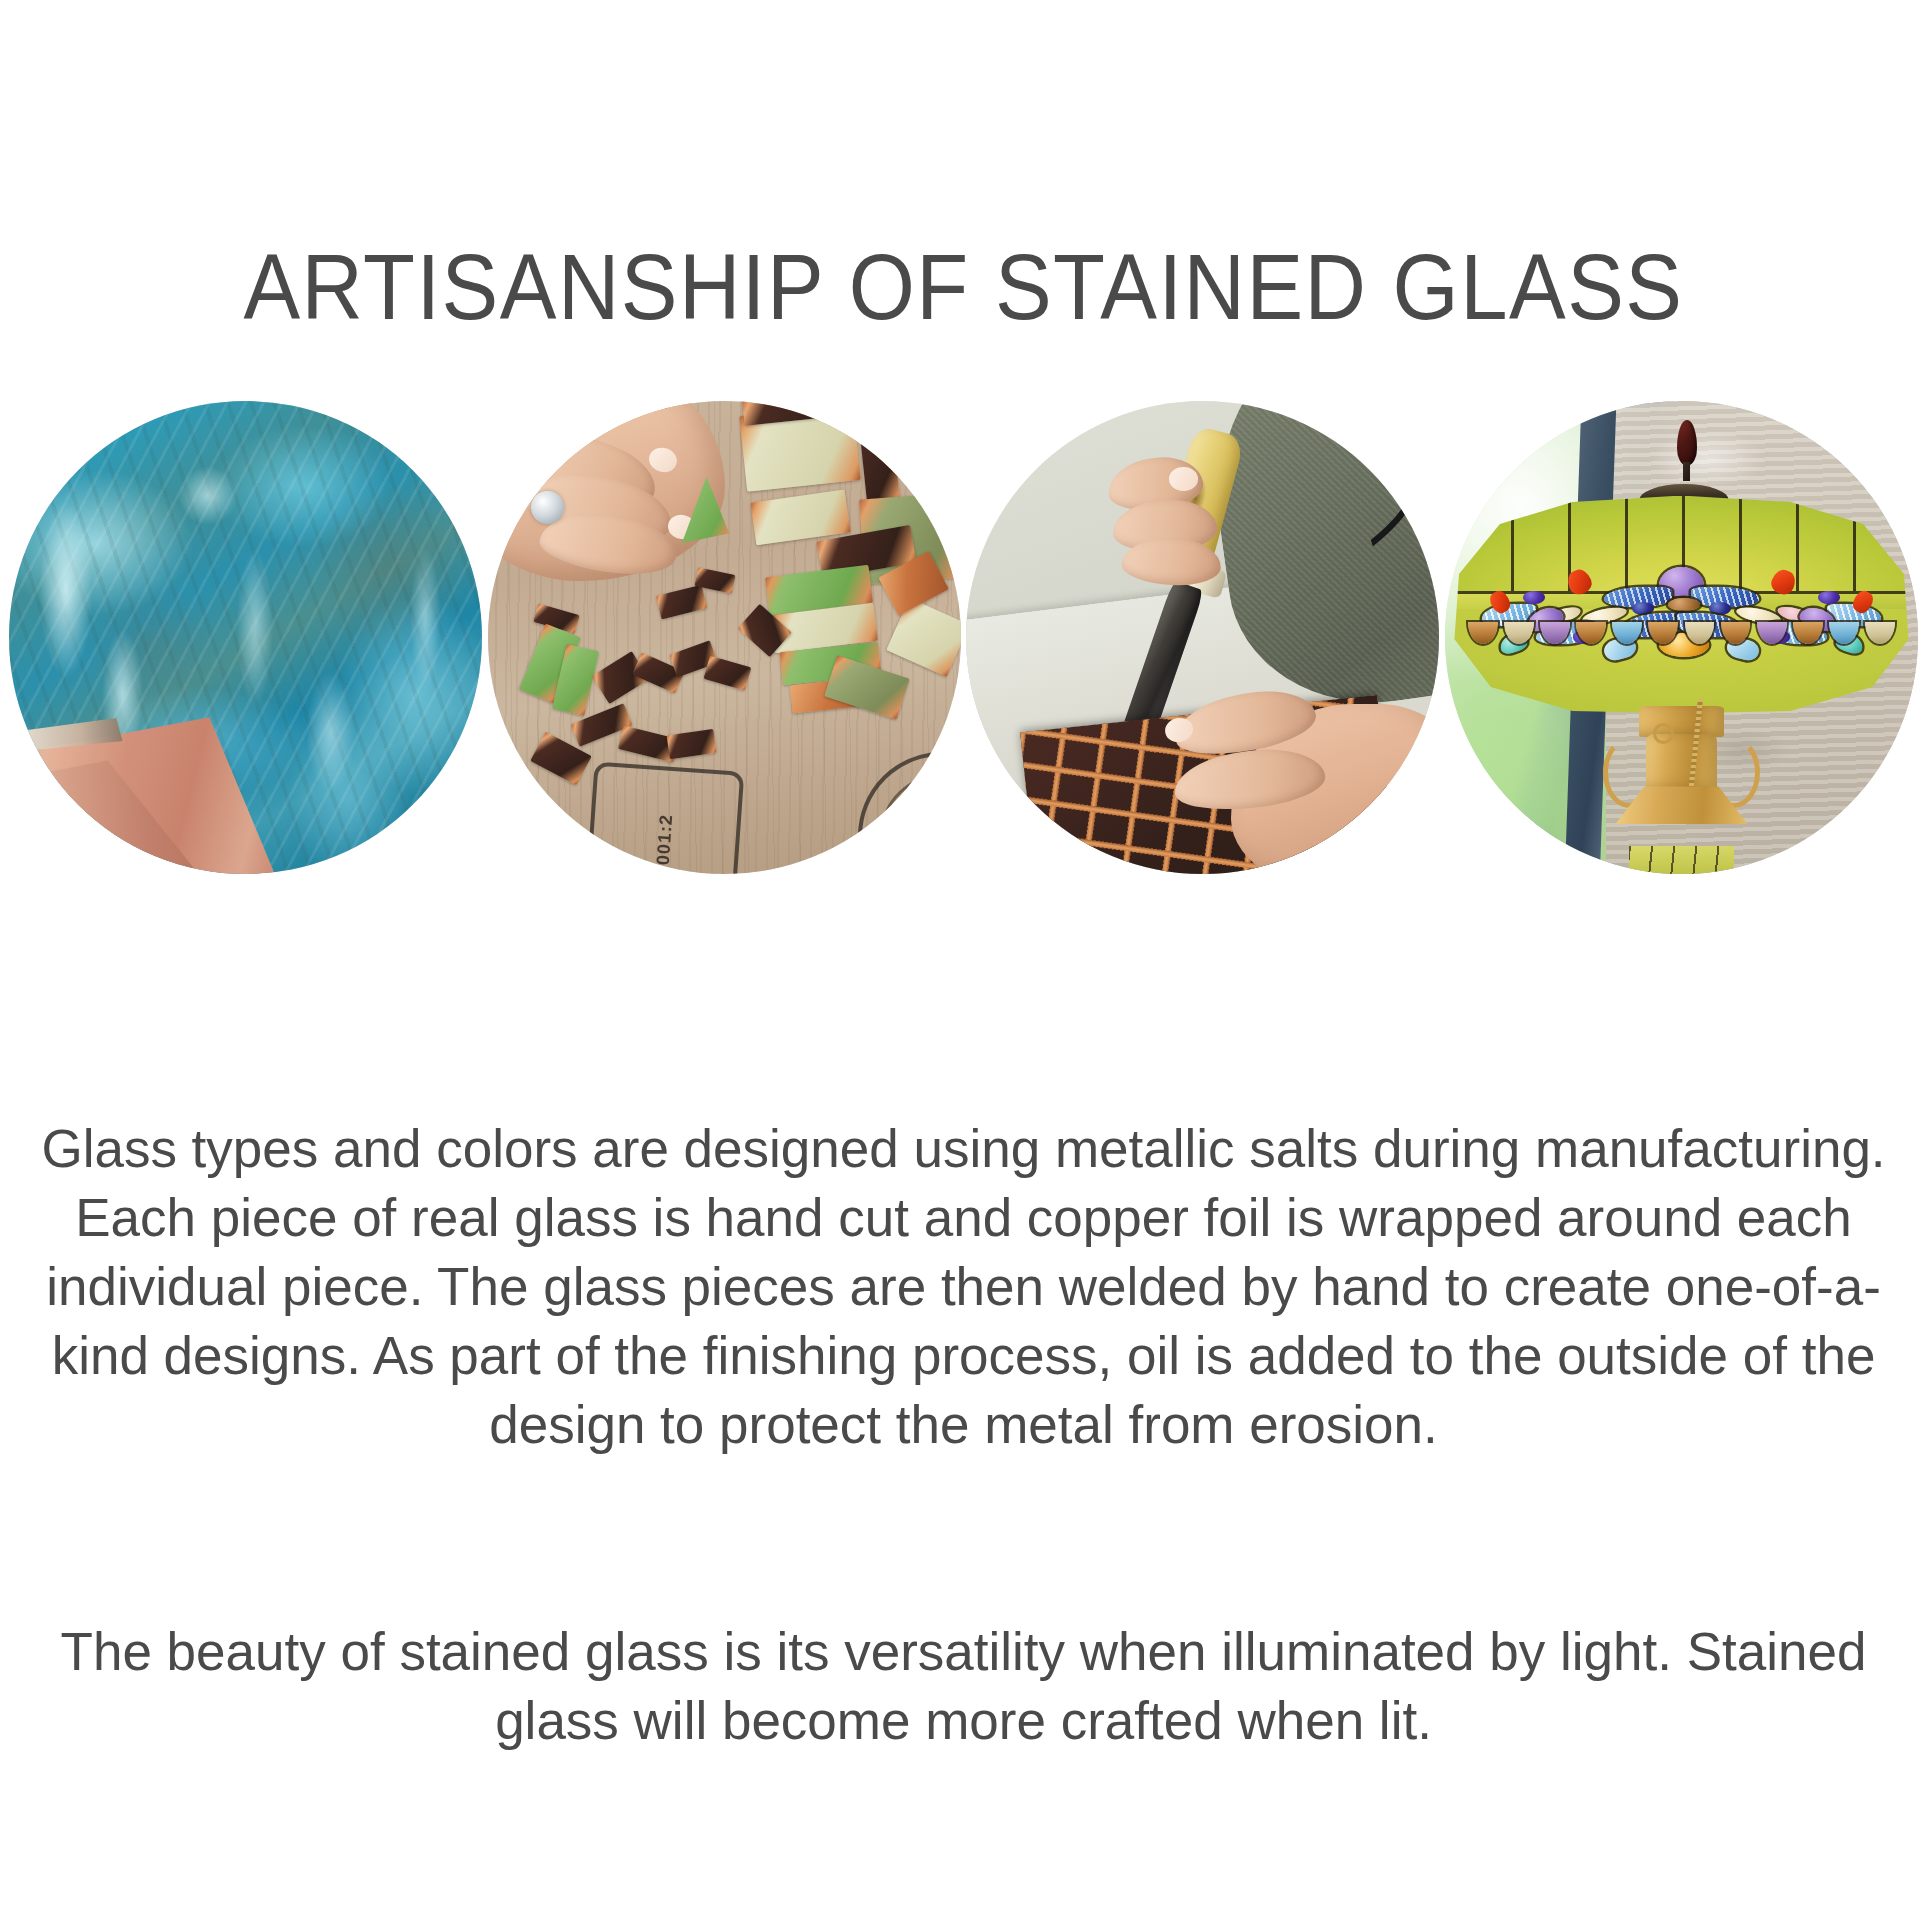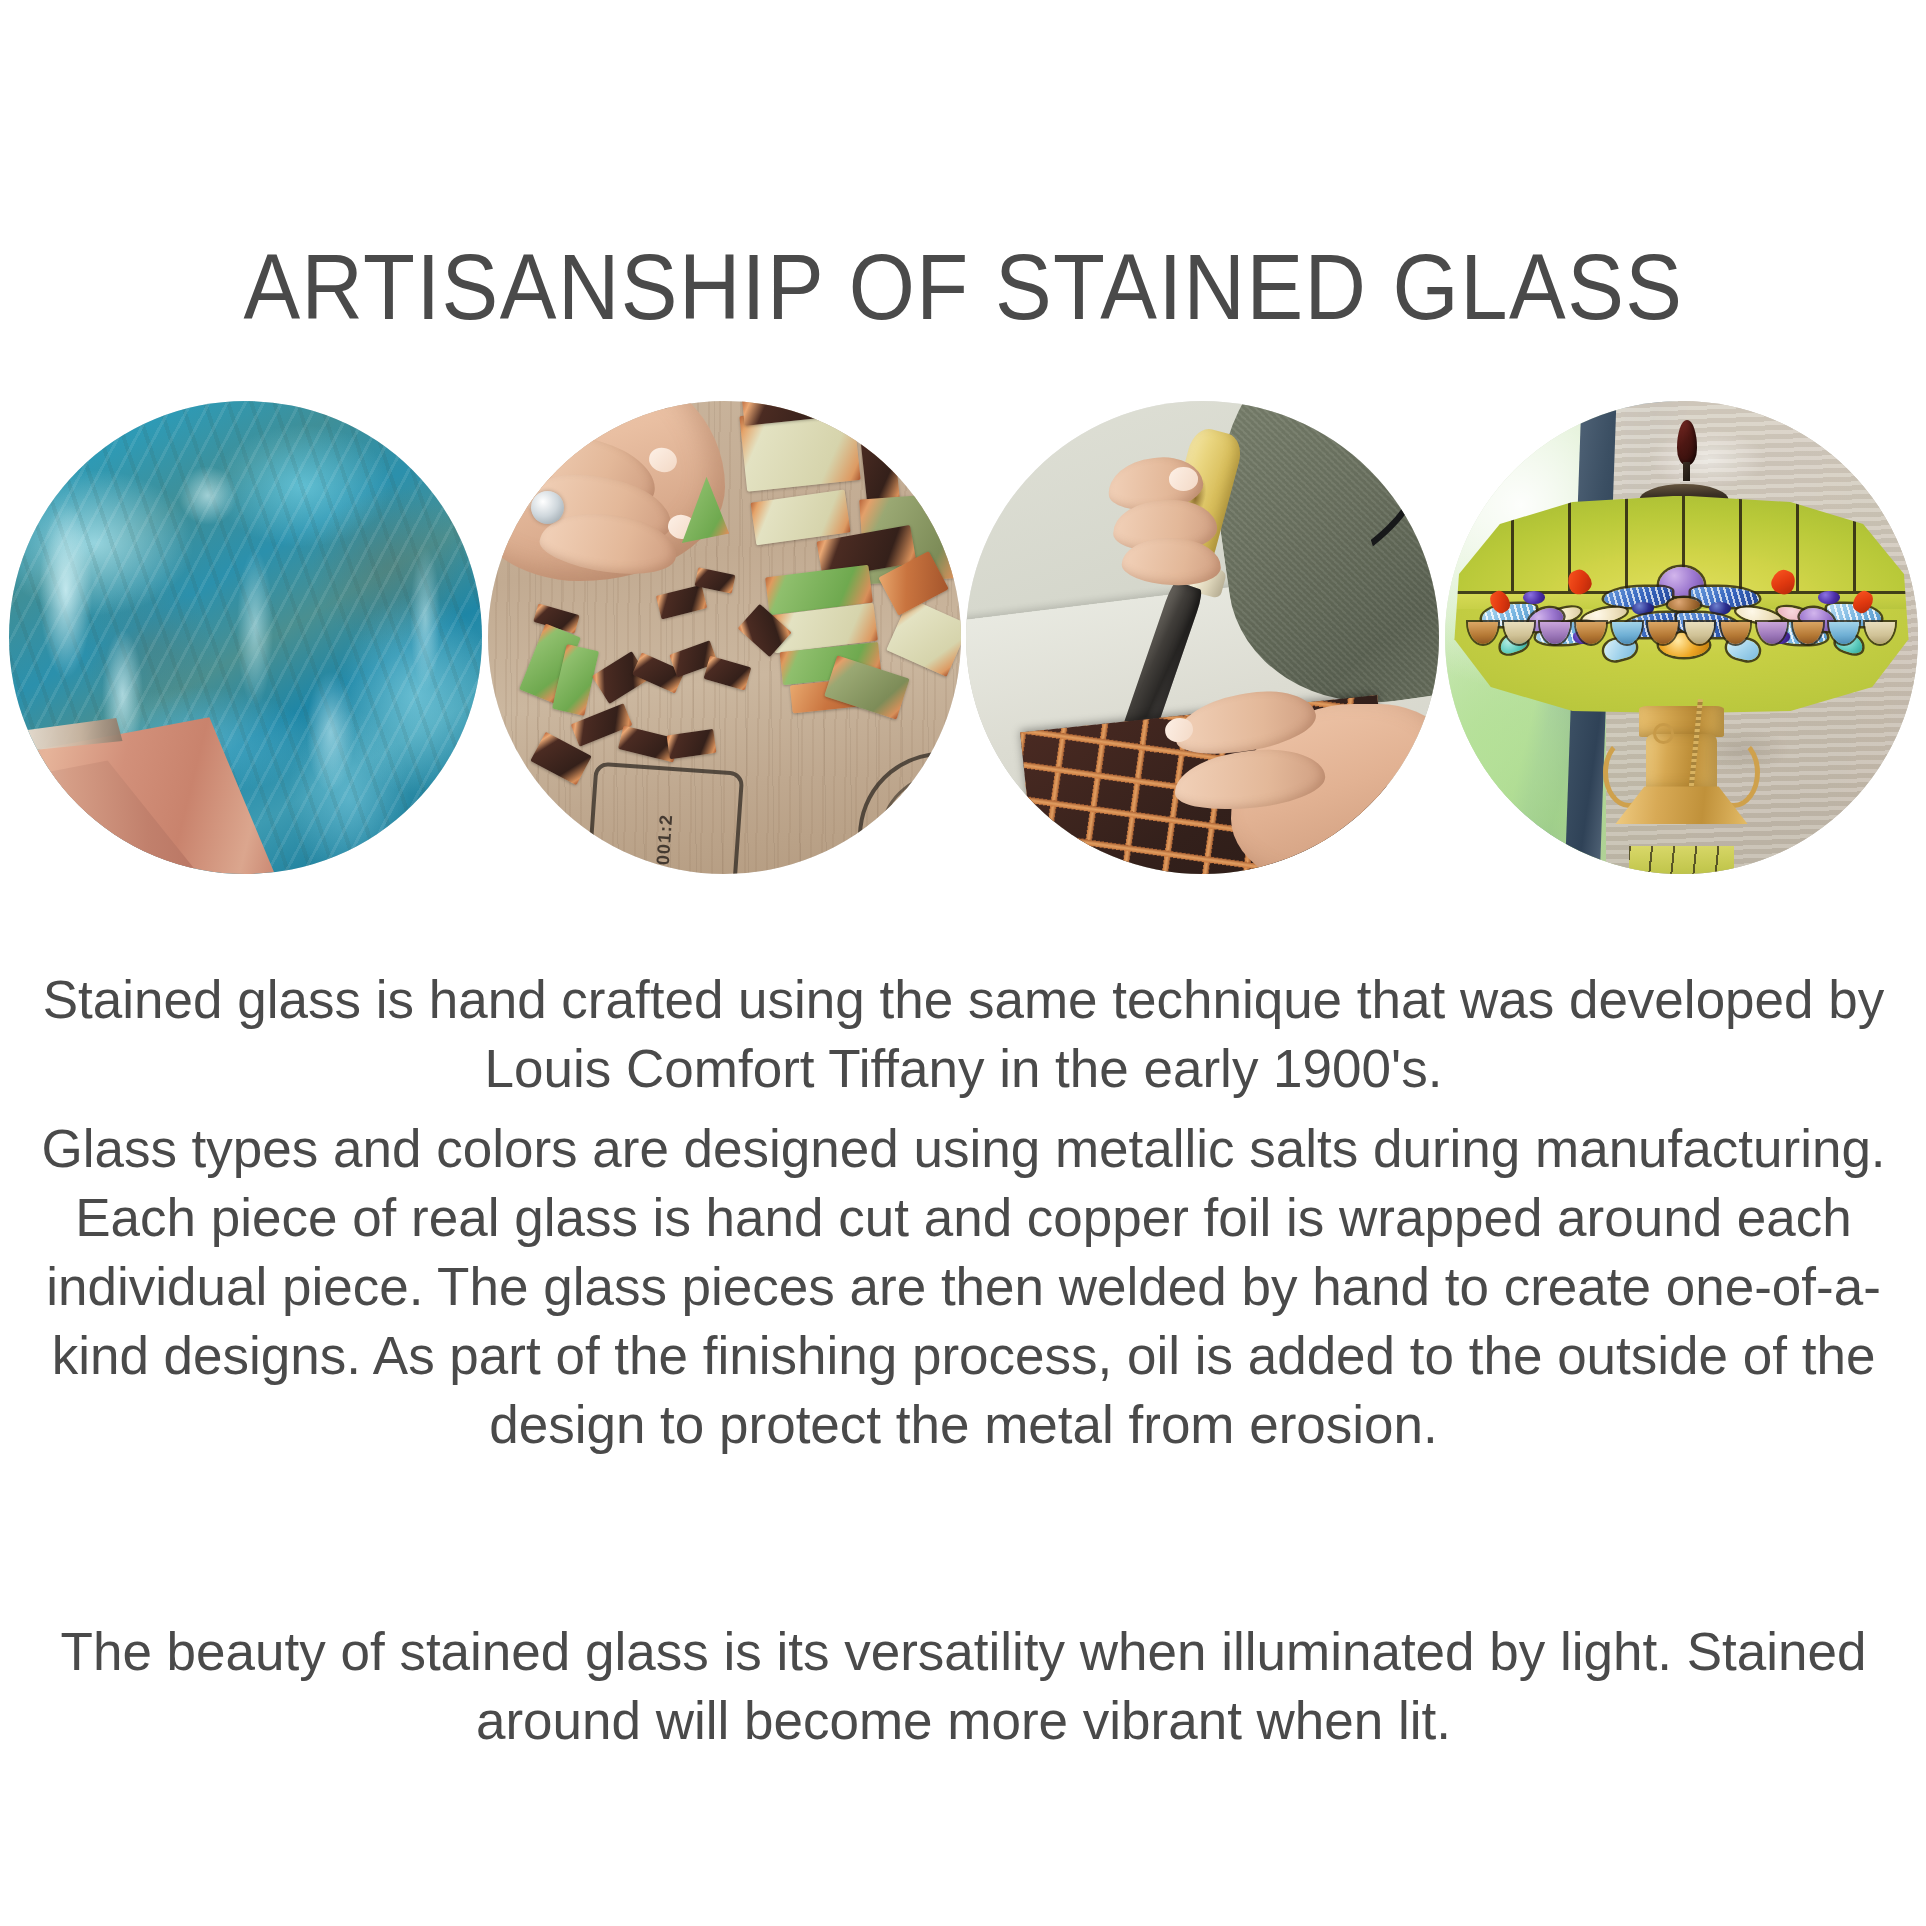--- a/index.html
+++ b/index.html
@@ -781,24 +781,21 @@
       <div class="lamp-handle lh-right"></div>
       <div class="lamp-body"></div>
       <div class="pull-chain"></div>
       <div class="pull-loop"></div>
       <div class="lamp-flare"></div>
       <div class="base-glass"></div>
     </div>
 
   </div>
 
-  <div class="copy p1">
-    <p>Stained glass is hand crafted using the same technique that was developed by Louis Comfort Tiffany in the early 1900's.</p>
-  </div>
   <div class="copy p2">
     <p>Glass types and colors are designed using metallic salts during manufacturing. Each piece of real glass is hand cut and copper foil is wrapped around each individual piece. The glass pieces are then welded by hand to create one-of-a-kind designs. As part of the finishing process, oil is added to the outside of the design to protect the metal from erosion.</p>
   </div>
   <div class="copy p3">
-    <p>The beauty of stained glass is its versatility when illuminated by light. Stained around will become more vibrant when lit.</p>
+    <p>The beauty of stained glass is its versatility when illuminated by light. Stained glass will become more crafted when lit.</p>
   </div>
 
 </div>
 
 
 </body></html>

